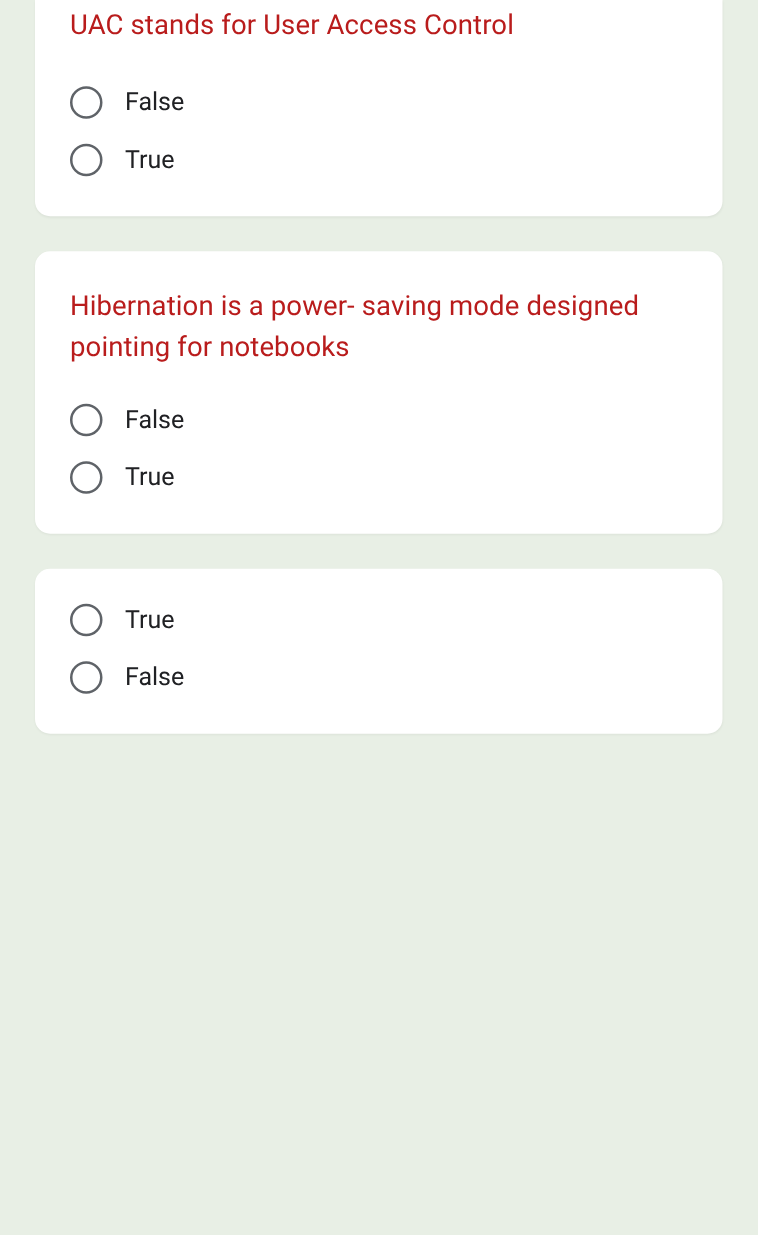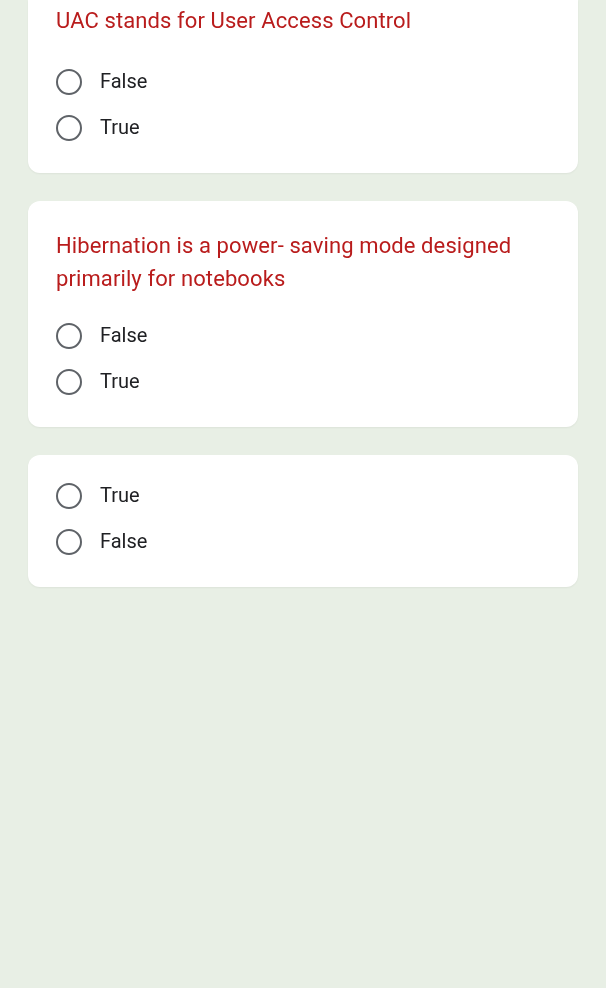--- a/index.html
+++ b/index.html
@@ -72,21 +72,21 @@
       <div class="radio"></div>
       <span class="option-label">False</span>
     </div>
     <div class="option">
       <div class="radio"></div>
       <span class="option-label">True</span>
     </div>
   </div>
 
   <div class="card">
-    <div class="question">Hibernation is a power- saving mode designed primarily for notebooks</div>
+    <div class="question">Hibernation is a power- saving mode designed pointing for notebooks</div>
     <div class="option">
       <div class="radio"></div>
       <span class="option-label">False</span>
     </div>
     <div class="option">
       <div class="radio"></div>
       <span class="option-label">True</span>
     </div>
   </div>
 

